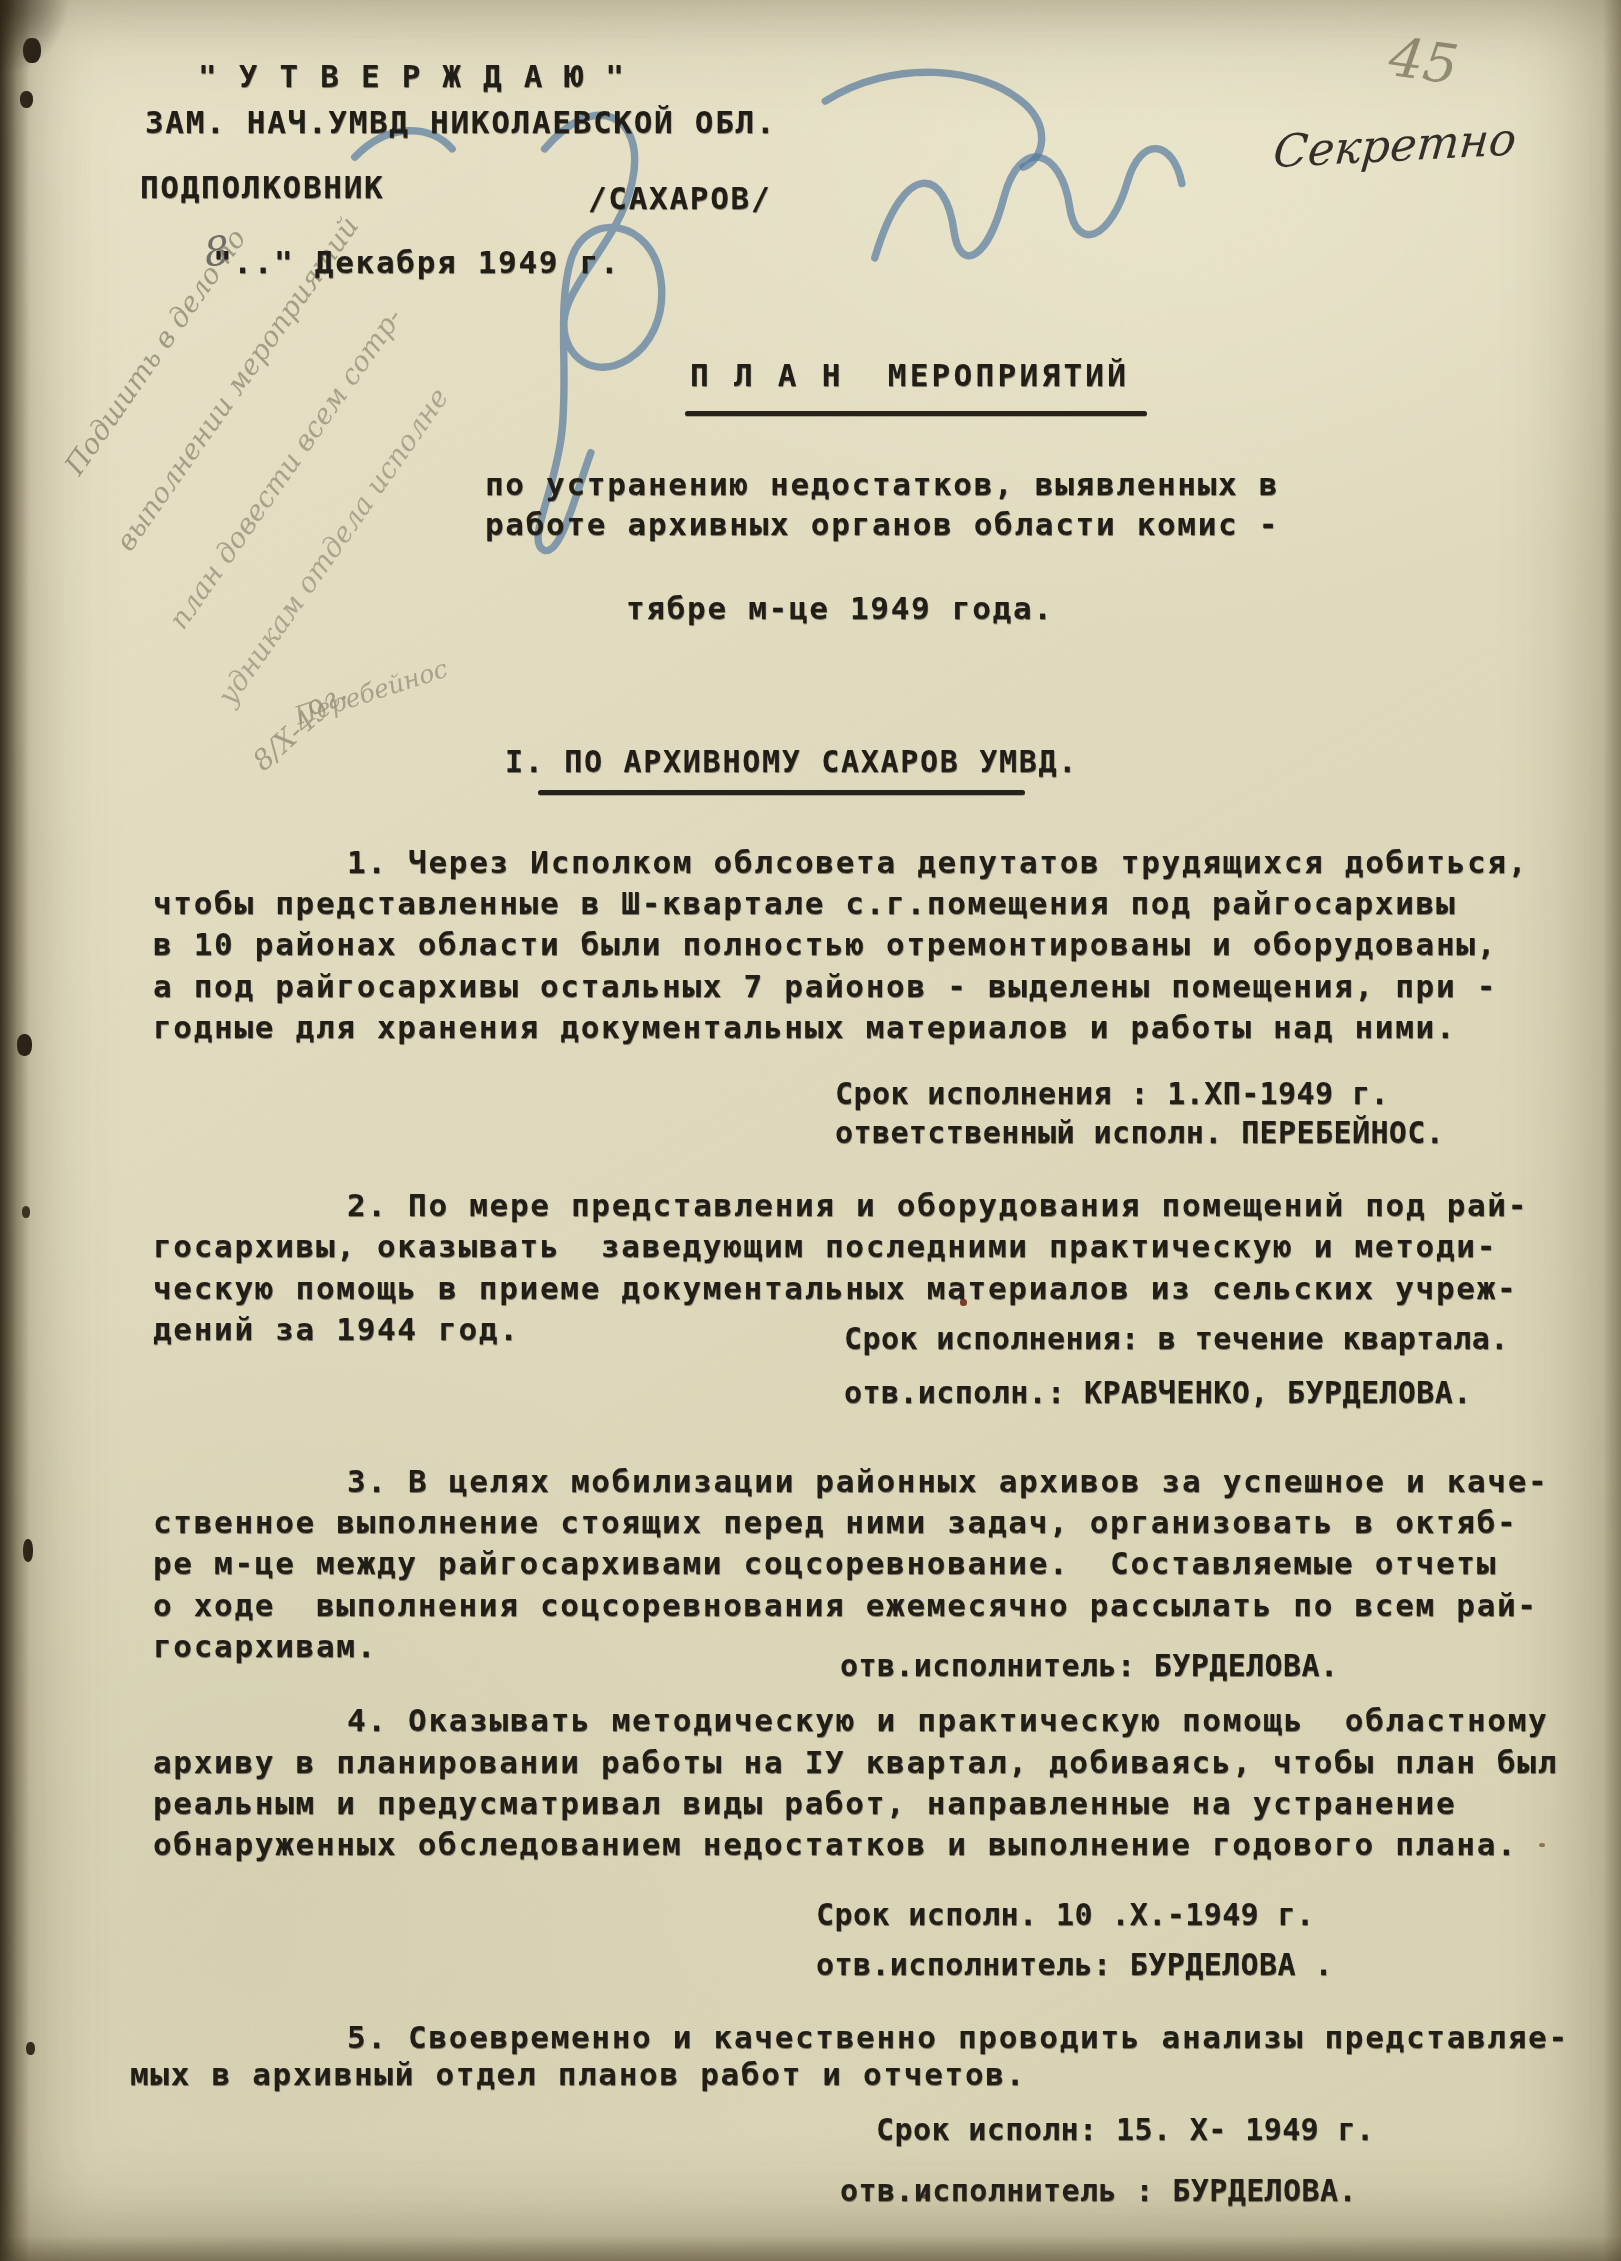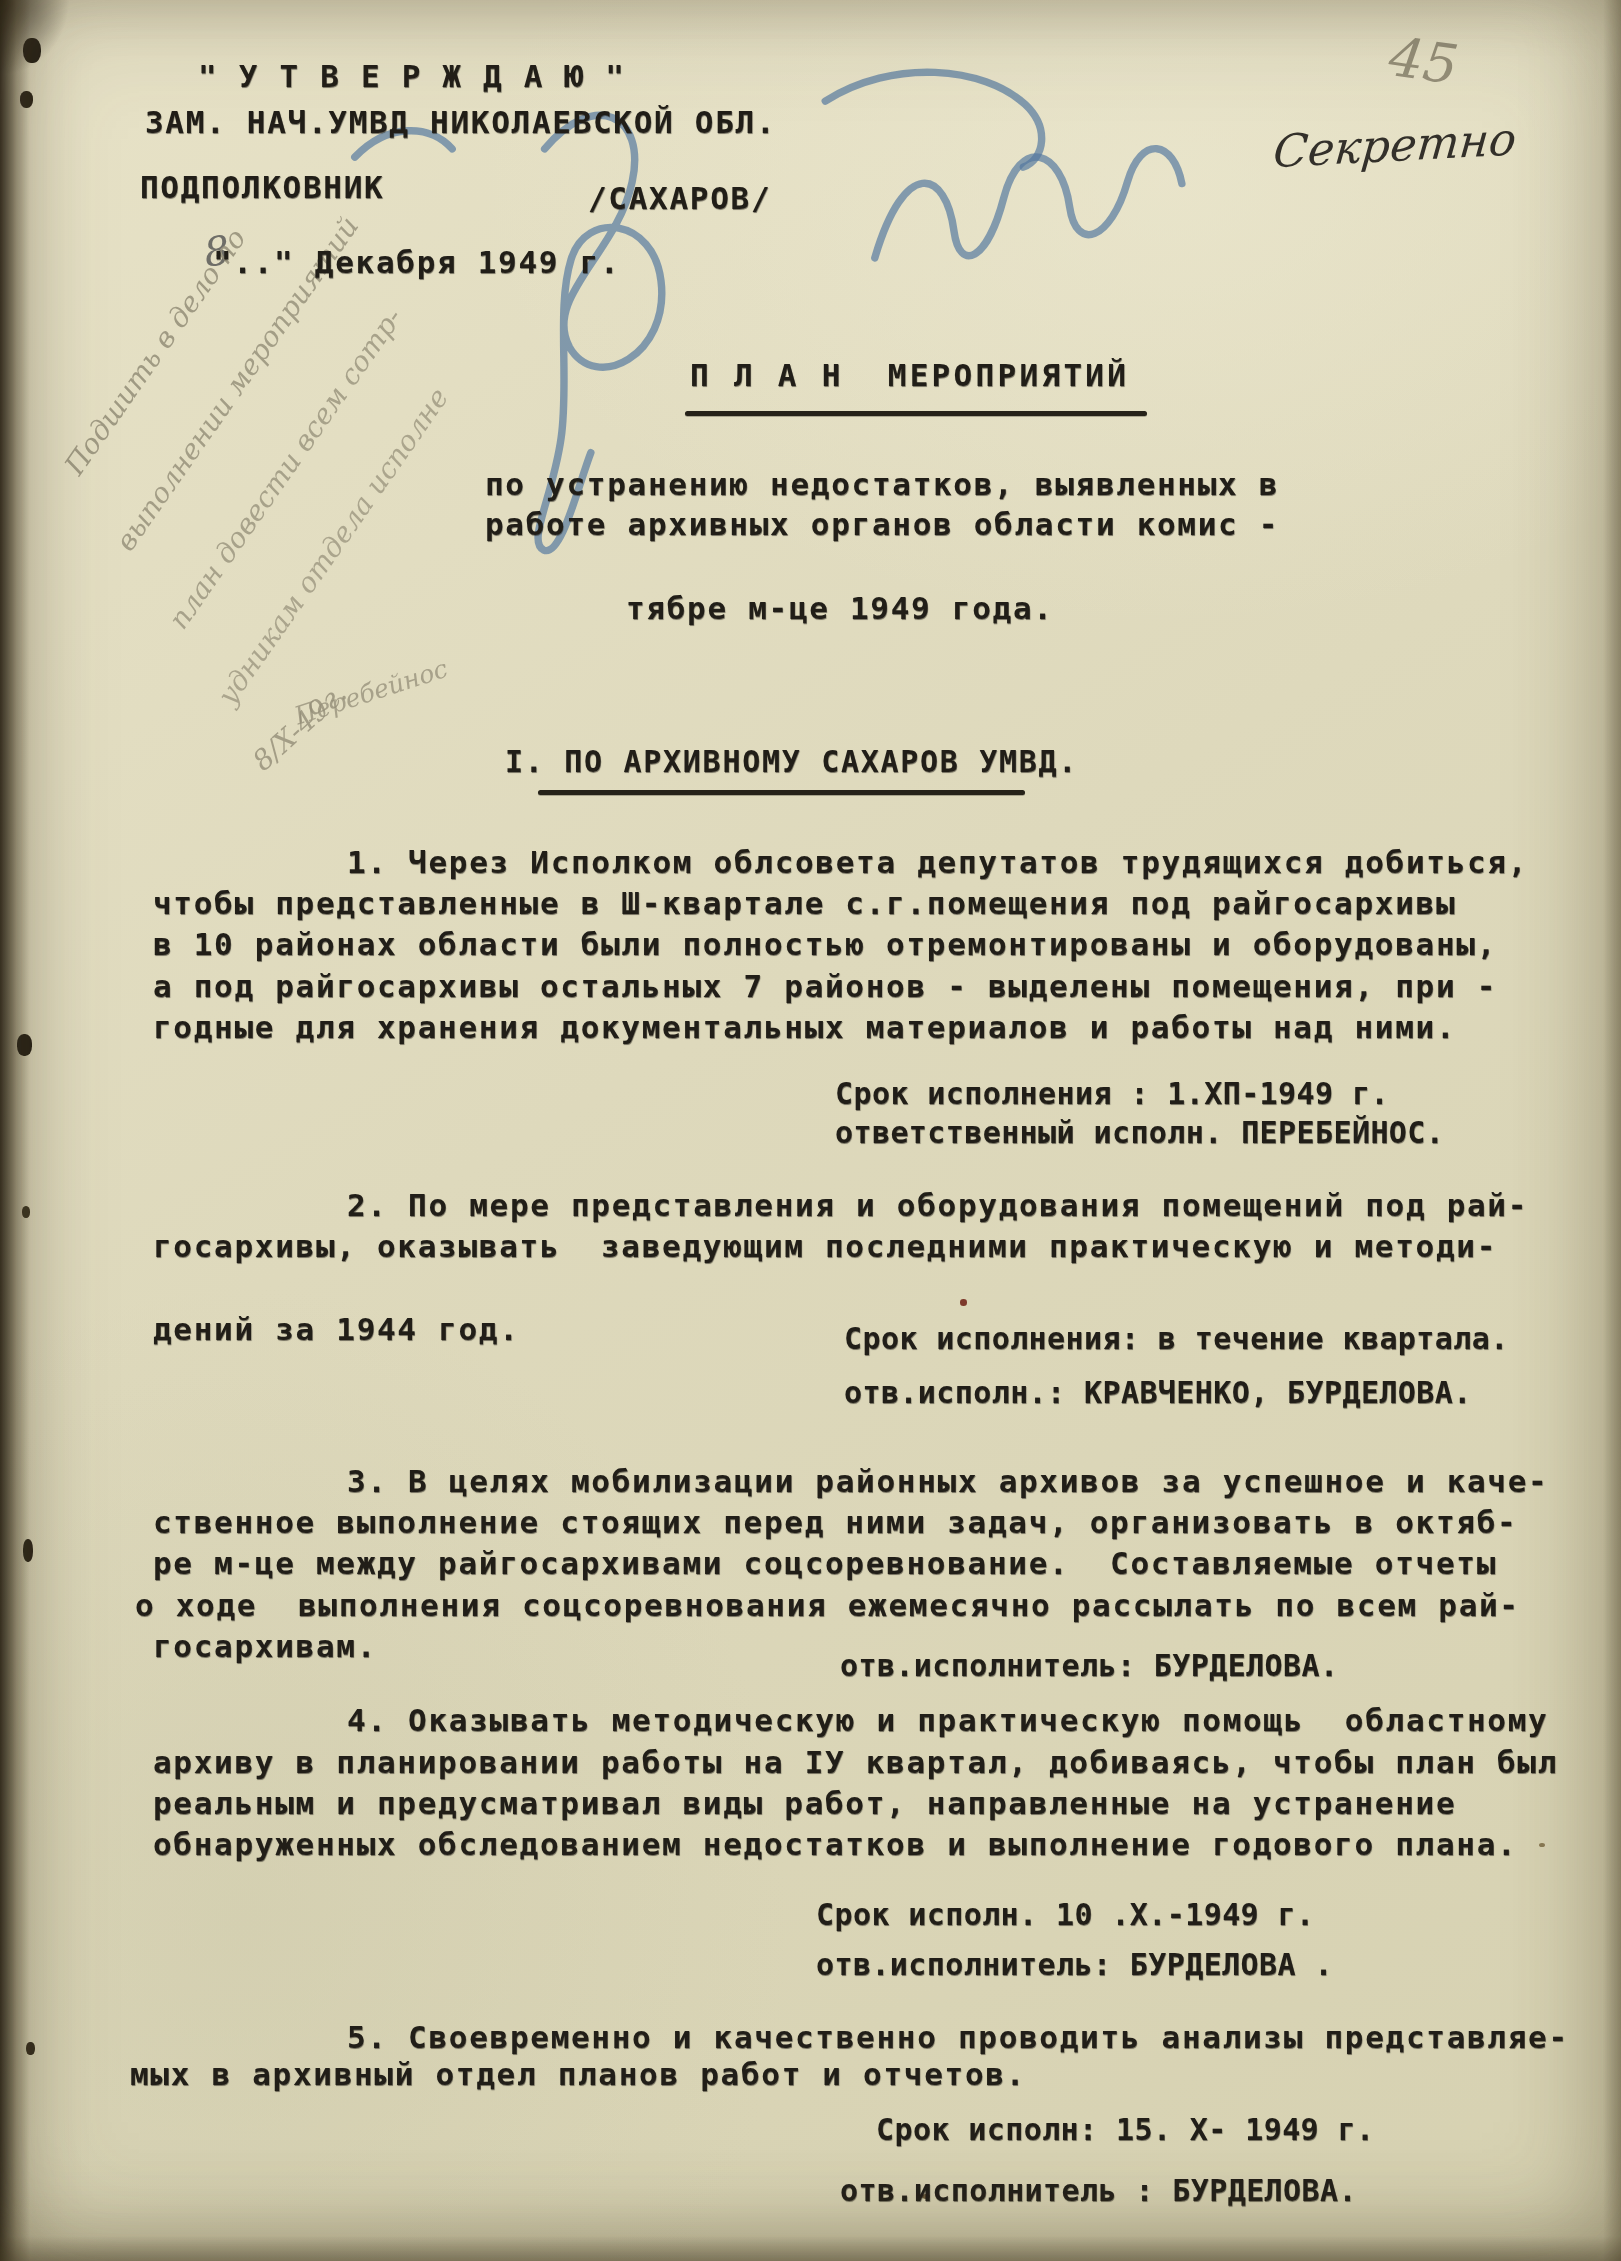--- a/index.html
+++ b/index.html
@@ -110,28 +110,29 @@
   <div class="typed" style="left:347px;top:844px;">1. Через Исполком облсовета депутатов трудящихся добиться,</div>
   <div class="typed" style="left:153px;top:885px;">чтобы представленные в Ш-квартале с.г.помещения под райгосархивы</div>
   <div class="typed" style="left:153px;top:926px;">в 10 районах области были полностью отремонтированы и оборудованы,</div>
   <div class="typed" style="left:153px;top:968px;">а под райгосархивы остальных 7 районов - выделены помещения, при -</div>
   <div class="typed" style="left:153px;top:1009px;">годные для хранения документальных материалов и работы над ними.</div>
   <div class="typed typed-sm" style="left:835px;top:1076px;">Срок исполнения : 1.ХП-1949 г.</div>
   <div class="typed typed-sm" style="left:835px;top:1115px;">ответственный исполн. ПЕРЕБЕЙНОС.</div>
 
   <div class="typed" style="left:347px;top:1187px;">2. По мере представления и оборудования помещений под рай-</div>
   <div class="typed" style="left:153px;top:1228px;">госархивы, оказывать  заведующим последними практическую и методи-</div>
+  <div class="typed" style="left:153px;top:1270px;">ческую помощь в приеме документальных материалов из сельских учреж-</div>
   <div class="typed" style="left:153px;top:1311px;">дений за 1944 год.</div>
   <div class="typed typed-sm" style="left:844px;top:1321px;">Срок исполнения: в течение квартала.</div>
   <div class="typed typed-sm" style="left:844px;top:1375px;">отв.исполн.: КРАВЧЕНКО, БУРДЕЛОВА.</div>
 
   <div class="typed" style="left:347px;top:1463px;">3. В целях мобилизации районных архивов за успешное и каче-</div>
   <div class="typed" style="left:153px;top:1504px;">ственное выполнение стоящих перед ними задач, организовать в октяб-</div>
   <div class="typed" style="left:153px;top:1545px;">ре м-це между райгосархивами соцсоревнование.  Составляемые отчеты</div>
-  <div class="typed" style="left:135px;top:1587px;">о ходе  выполнения соцсоревнования ежемесячно рассылать по всем рай-</div>
+  <div class="typed" style="left:153px;top:1587px;">о ходе  выполнения соцсоревнования ежемесячно рассылать по всем рай-</div>
   <div class="typed" style="left:153px;top:1628px;">госархивам.</div>
   <div class="typed typed-sm" style="left:840px;top:1648px;">отв.исполнитель: БУРДЕЛОВА.</div>
 
   <div class="typed" style="left:347px;top:1702px;">4. Оказывать методическую и практическую помощь  областному</div>
   <div class="typed" style="left:153px;top:1744px;">архиву в планировании работы на IУ квартал, добиваясь, чтобы план был</div>
   <div class="typed" style="left:153px;top:1785px;">реальным и предусматривал виды работ, направленные на устранение</div>
   <div class="typed" style="left:153px;top:1826px;">обнаруженных обследованием недостатков и выполнение годового плана.</div>
   <div class="typed typed-sm" style="left:816px;top:1897px;">Срок исполн. 10 .Х.-1949 г.</div>
   <div class="typed typed-sm" style="left:816px;top:1947px;">отв.исполнитель: БУРДЕЛОВА .</div>
 

